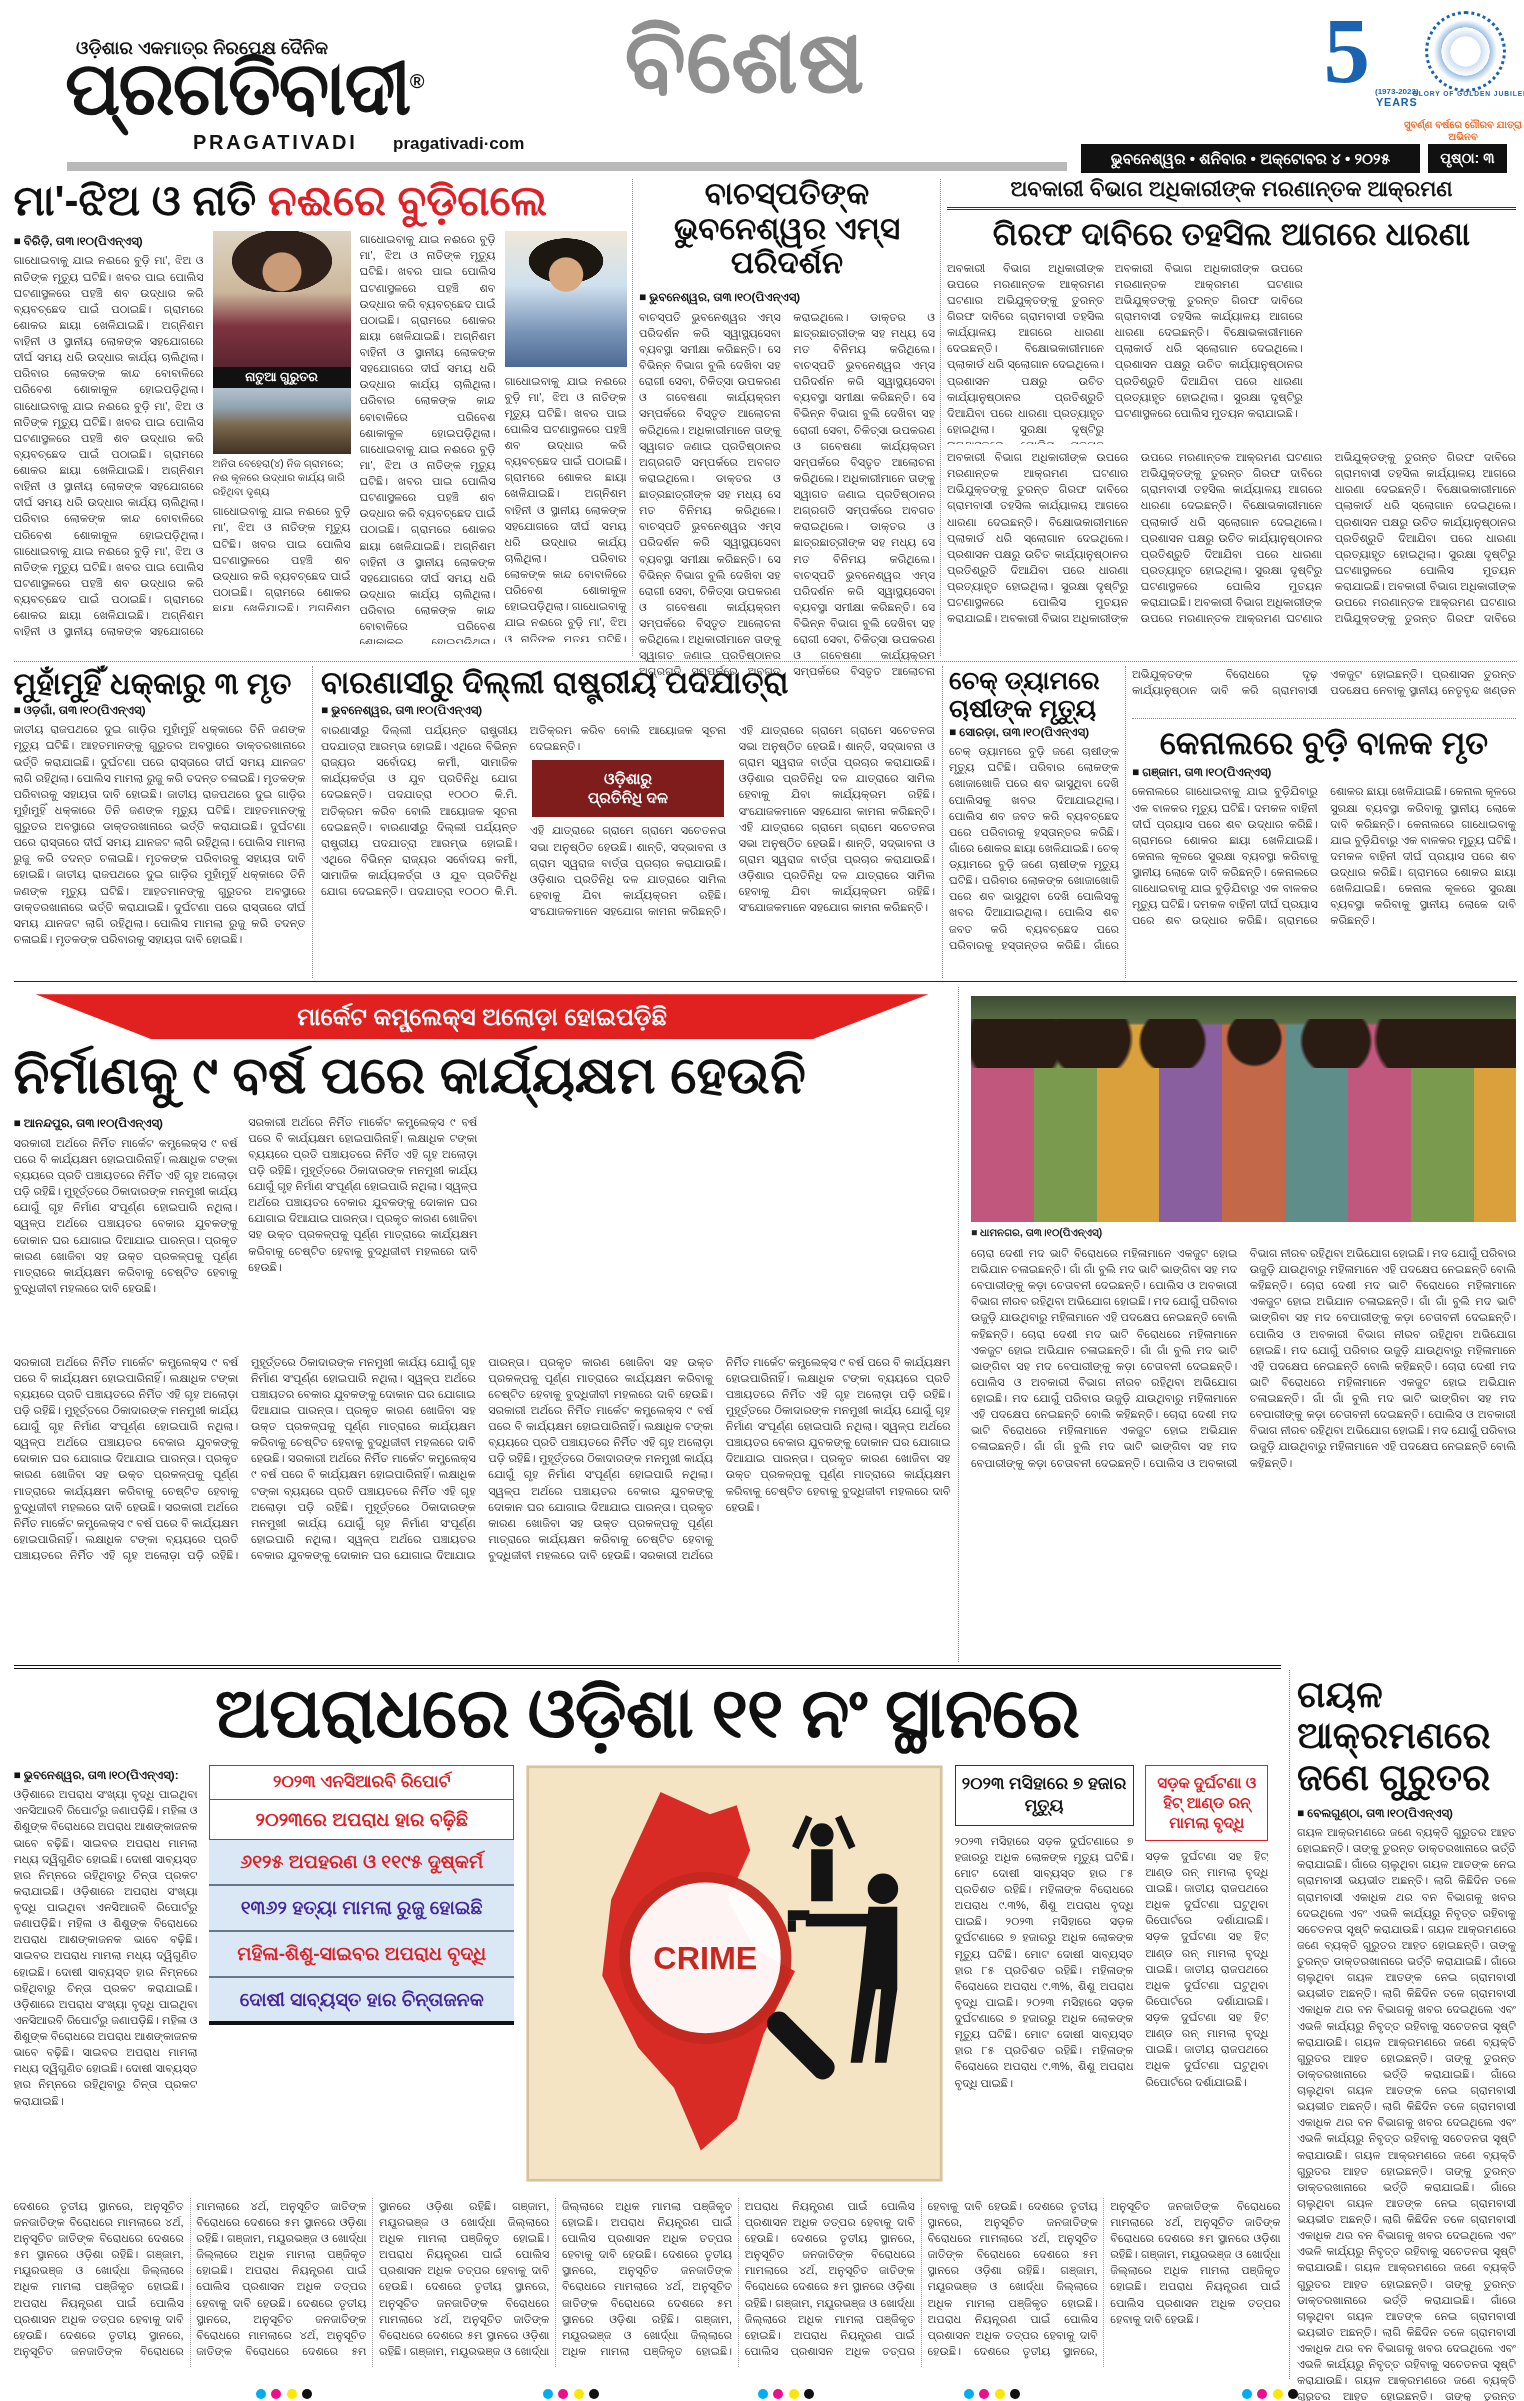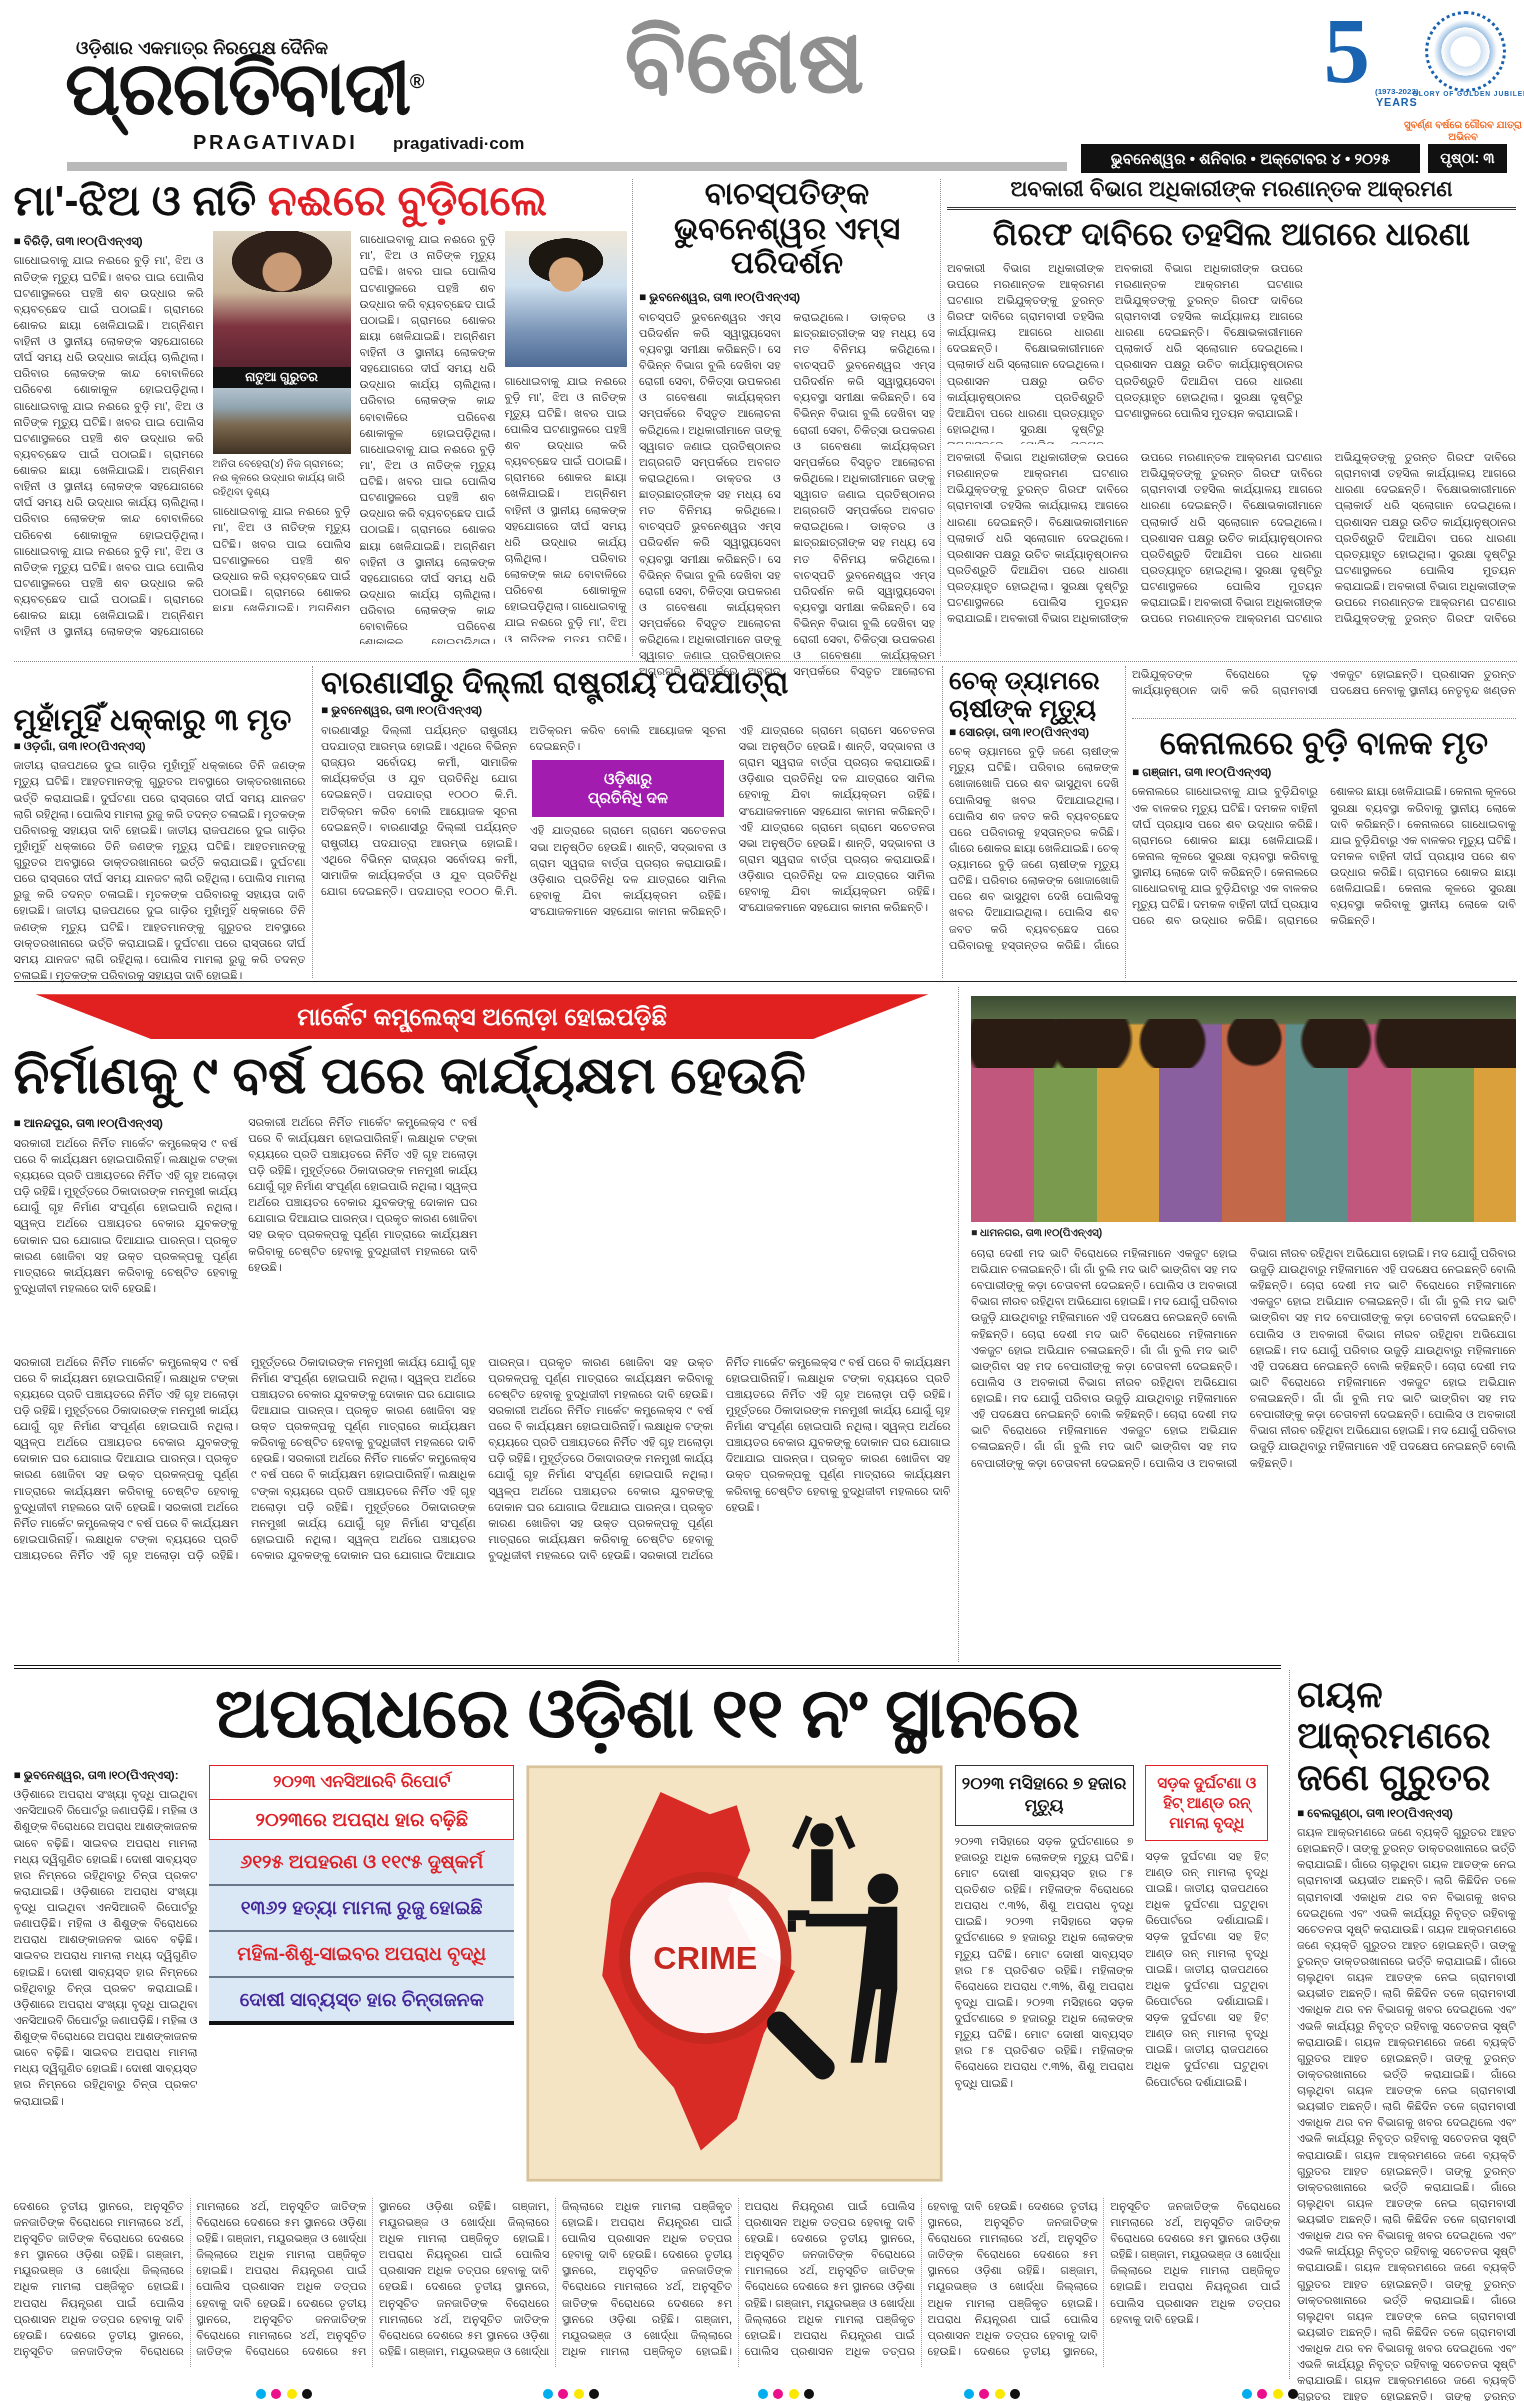--- a/index.html
+++ b/index.html
@@ -46,21 +46,21 @@
   .ph-women .heads{position:absolute;left:0;top:10%;width:100%;height:22%;
      background:radial-gradient(circle at 8% 45%, #2a1c13 9%, transparent 10%),
                 radial-gradient(circle at 22% 40%, #2a1c13 9%, transparent 10%),
                 radial-gradient(circle at 37% 46%, #2a1c13 9%, transparent 10%),
                 radial-gradient(circle at 52% 40%, #2a1c13 9%, transparent 10%),
                 radial-gradient(circle at 67% 45%, #2a1c13 9%, transparent 10%),
                 radial-gradient(circle at 82% 41%, #2a1c13 9%, transparent 10%),
                 radial-gradient(circle at 94% 46%, #2a1c13 9%, transparent 10%);}
   .ribbon{background:#e0211f;color:#fff;font-weight:bold;text-align:center;
      clip-path:polygon(0 0,100% 0,87% 100%,13% 100%);}
-  .bluebox{background:#a21caf;color:#fff;font-weight:bold;text-align:center;font-size:15.2px;
+  .bluebox{background:#7f1d1d;color:#fff;font-weight:bold;text-align:center;font-size:15.2px;
      line-height:1.3;padding:9px 5.4px;margin:5.4px 1.8px;break-inside:avoid;}
   .kicker{font-weight:bold;text-align:center;border-bottom:3.6px double #333;padding-bottom:4.5px;}
   .ncrb-title{border:1.8px solid #df2026;color:#df2026;font-weight:bold;text-align:center;
      font-size:17px;padding:6.3px 3.6px;background:#fff;}
   .ncrb-row0{border:1.8px solid #df2026;border-top:none;color:#df2026;font-weight:bold;text-align:center;
      font-size:19px;line-height:1.25;padding:8px 3.6px;background:#fff;}
   .ncrb-panel{background:#d9e8f4;border-bottom:4.5px solid #111;}
   .ncrb-row{font-weight:bold;text-align:center;font-size:19px;line-height:1.25;padding:10px 5.4px;
      border-top:2.7px double #66788a;}
   .subbox{border:0.9px solid #333;font-weight:bold;text-align:center;padding:7.2px 4.5px;line-height:1.3;}
@@ -144,21 +144,21 @@
       <div class="body-text" style="width:157px;height:184px;">ଅବକାରୀ ବିଭାଗ ଅଧିକାରୀଙ୍କ ଉପରେ ମରଣାନ୍ତକ ଆକ୍ରମଣ ଘଟଣାର ଅଭିଯୁକ୍ତଙ୍କୁ ତୁରନ୍ତ ଗିରଫ ଦାବିରେ ଗ୍ରାମବାସୀ ତହସିଲ କାର୍ଯ୍ୟାଳୟ ଆଗରେ ଧାରଣା ଦେଇଛନ୍ତି। ବିକ୍ଷୋଭକାରୀମାନେ ପ୍ଲାକାର୍ଡ ଧରି ସ୍ଲୋଗାନ ଦେଇଥିଲେ। ପ୍ରଶାସନ ପକ୍ଷରୁ ଉଚିତ କାର୍ଯ୍ୟାନୁଷ୍ଠାନର ପ୍ରତିଶ୍ରୁତି ଦିଆଯିବା ପରେ ଧାରଣା ପ୍ରତ୍ୟାହୃତ ହୋଇଥିଲା। ସୁରକ୍ଷା ଦୃଷ୍ଟିରୁ ଘଟଣାସ୍ଥଳରେ ପୋଲିସ ମୁତୟନ କରାଯାଇଛି।</div>
       <div class="body-text" style="width:188px;height:184px;">ଅବକାରୀ ବିଭାଗ ଅଧିକାରୀଙ୍କ ଉପରେ ମରଣାନ୍ତକ ଆକ୍ରମଣ ଘଟଣାର ଅଭିଯୁକ୍ତଙ୍କୁ ତୁରନ୍ତ ଗିରଫ ଦାବିରେ ଗ୍ରାମବାସୀ ତହସିଲ କାର୍ଯ୍ୟାଳୟ ଆଗରେ ଧାରଣା ଦେଇଛନ୍ତି। ବିକ୍ଷୋଭକାରୀମାନେ ପ୍ଲାକାର୍ଡ ଧରି ସ୍ଲୋଗାନ ଦେଇଥିଲେ। ପ୍ରଶାସନ ପକ୍ଷରୁ ଉଚିତ କାର୍ଯ୍ୟାନୁଷ୍ଠାନର ପ୍ରତିଶ୍ରୁତି ଦିଆଯିବା ପରେ ଧାରଣା ପ୍ରତ୍ୟାହୃତ ହୋଇଥିଲା। ସୁରକ୍ଷା ଦୃଷ୍ଟିରୁ ଘଟଣାସ୍ଥଳରେ ପୋଲିସ ମୁତୟନ କରାଯାଇଛି।</div>
     </div>
     <div class="body-text cols3" style="height:193px;margin-top:5.4px;">ଅବକାରୀ ବିଭାଗ ଅଧିକାରୀଙ୍କ ଉପରେ ମରଣାନ୍ତକ ଆକ୍ରମଣ ଘଟଣାର ଅଭିଯୁକ୍ତଙ୍କୁ ତୁରନ୍ତ ଗିରଫ ଦାବିରେ ଗ୍ରାମବାସୀ ତହସିଲ କାର୍ଯ୍ୟାଳୟ ଆଗରେ ଧାରଣା ଦେଇଛନ୍ତି। ବିକ୍ଷୋଭକାରୀମାନେ ପ୍ଲାକାର୍ଡ ଧରି ସ୍ଲୋଗାନ ଦେଇଥିଲେ। ପ୍ରଶାସନ ପକ୍ଷରୁ ଉଚିତ କାର୍ଯ୍ୟାନୁଷ୍ଠାନର ପ୍ରତିଶ୍ରୁତି ଦିଆଯିବା ପରେ ଧାରଣା ପ୍ରତ୍ୟାହୃତ ହୋଇଥିଲା। ସୁରକ୍ଷା ଦୃଷ୍ଟିରୁ ଘଟଣାସ୍ଥଳରେ ପୋଲିସ ମୁତୟନ କରାଯାଇଛି। ଅବକାରୀ ବିଭାଗ ଅଧିକାରୀଙ୍କ ଉପରେ ମରଣାନ୍ତକ ଆକ୍ରମଣ ଘଟଣାର ଅଭିଯୁକ୍ତଙ୍କୁ ତୁରନ୍ତ ଗିରଫ ଦାବିରେ ଗ୍ରାମବାସୀ ତହସିଲ କାର୍ଯ୍ୟାଳୟ ଆଗରେ ଧାରଣା ଦେଇଛନ୍ତି। ବିକ୍ଷୋଭକାରୀମାନେ ପ୍ଲାକାର୍ଡ ଧରି ସ୍ଲୋଗାନ ଦେଇଥିଲେ। ପ୍ରଶାସନ ପକ୍ଷରୁ ଉଚିତ କାର୍ଯ୍ୟାନୁଷ୍ଠାନର ପ୍ରତିଶ୍ରୁତି ଦିଆଯିବା ପରେ ଧାରଣା ପ୍ରତ୍ୟାହୃତ ହୋଇଥିଲା। ସୁରକ୍ଷା ଦୃଷ୍ଟିରୁ ଘଟଣାସ୍ଥଳରେ ପୋଲିସ ମୁତୟନ କରାଯାଇଛି। ଅବକାରୀ ବିଭାଗ ଅଧିକାରୀଙ୍କ ଉପରେ ମରଣାନ୍ତକ ଆକ୍ରମଣ ଘଟଣାର ଅଭିଯୁକ୍ତଙ୍କୁ ତୁରନ୍ତ ଗିରଫ ଦାବିରେ ଗ୍ରାମବାସୀ ତହସିଲ କାର୍ଯ୍ୟାଳୟ ଆଗରେ ଧାରଣା ଦେଇଛନ୍ତି। ବିକ୍ଷୋଭକାରୀମାନେ ପ୍ଲାକାର୍ଡ ଧରି ସ୍ଲୋଗାନ ଦେଇଥିଲେ। ପ୍ରଶାସନ ପକ୍ଷରୁ ଉଚିତ କାର୍ଯ୍ୟାନୁଷ୍ଠାନର ପ୍ରତିଶ୍ରୁତି ଦିଆଯିବା ପରେ ଧାରଣା ପ୍ରତ୍ୟାହୃତ ହୋଇଥିଲା। ସୁରକ୍ଷା ଦୃଷ୍ଟିରୁ ଘଟଣାସ୍ଥଳରେ ପୋଲିସ ମୁତୟନ କରାଯାଇଛି। ଅବକାରୀ ବିଭାଗ ଅଧିକାରୀଙ୍କ ଉପରେ ମରଣାନ୍ତକ ଆକ୍ରମଣ ଘଟଣାର ଅଭିଯୁକ୍ତଙ୍କୁ ତୁରନ୍ତ ଗିରଫ ଦାବିରେ ଗ୍ରାମବାସୀ ତହସିଲ କାର୍ଯ୍ୟାଳୟ ଆଗରେ ଧାରଣା ଦେଇଛନ୍ତି। ବିକ୍ଷୋଭକାରୀମାନେ ପ୍ଲାକାର୍ଡ ଧରି ସ୍ଲୋଗାନ ଦେଇଥିଲେ। ପ୍ରଶାସନ ପକ୍ଷରୁ ଉଚିତ କାର୍ଯ୍ୟାନୁଷ୍ଠାନର ପ୍ରତିଶ୍ରୁତି ଦିଆଯିବା ପରେ ଧାରଣା ପ୍ରତ୍ୟାହୃତ ହୋଇଥିଲା। ସୁରକ୍ଷା ଦୃଷ୍ଟିରୁ ଘଟଣାସ୍ଥଳରେ ପୋଲିସ ମୁତୟନ କରାଯାଇଛି।</div>
   </div>
 
   <div class="vsep" style="left:312px;top:666px;height:312px;"></div>
   <div class="vsep" style="left:942px;top:666px;height:312px;"></div>
   <div class="vsep" style="left:1125px;top:666px;height:312px;"></div>
 
-  <div class="abs" style="left:13.5px;top:666px;width:292px;margin-top:36px;">
+  <div class="abs" style="left:13.5px;top:666px;width:292px;">
     <div class="hl" style="font-size:30.5px;">ମୁହାଁମୁହିଁ ଧକ୍କାରୁ ୩ ମୃତ</div>
     <div class="byline">■ ଓଡ଼ଗାଁ, ତା୩।୧୦(ପିଏନ୍ଏସ୍)</div>
     <div class="body-text" style="height:242px;">ଜାତୀୟ ରାଜପଥରେ ଦୁଇ ଗାଡ଼ିର ମୁହାଁମୁହିଁ ଧକ୍କାରେ ତିନି ଜଣଙ୍କ ମୃତ୍ୟୁ ଘଟିଛି। ଆହତମାନଙ୍କୁ ଗୁରୁତର ଅବସ୍ଥାରେ ଡାକ୍ତରଖାନାରେ ଭର୍ତ୍ତି କରାଯାଇଛି। ଦୁର୍ଘଟଣା ପରେ ରାସ୍ତାରେ ଦୀର୍ଘ ସମୟ ଯାନଜଟ ଲାଗି ରହିଥିଲା। ପୋଲିସ ମାମଲା ରୁଜୁ କରି ତଦନ୍ତ ଚଳାଇଛି। ମୃତକଙ୍କ ପରିବାରକୁ ସହାୟତା ଦାବି ହୋଇଛି। ଜାତୀୟ ରାଜପଥରେ ଦୁଇ ଗାଡ଼ିର ମୁହାଁମୁହିଁ ଧକ୍କାରେ ତିନି ଜଣଙ୍କ ମୃତ୍ୟୁ ଘଟିଛି। ଆହତମାନଙ୍କୁ ଗୁରୁତର ଅବସ୍ଥାରେ ଡାକ୍ତରଖାନାରେ ଭର୍ତ୍ତି କରାଯାଇଛି। ଦୁର୍ଘଟଣା ପରେ ରାସ୍ତାରେ ଦୀର୍ଘ ସମୟ ଯାନଜଟ ଲାଗି ରହିଥିଲା। ପୋଲିସ ମାମଲା ରୁଜୁ କରି ତଦନ୍ତ ଚଳାଇଛି। ମୃତକଙ୍କ ପରିବାରକୁ ସହାୟତା ଦାବି ହୋଇଛି। ଜାତୀୟ ରାଜପଥରେ ଦୁଇ ଗାଡ଼ିର ମୁହାଁମୁହିଁ ଧକ୍କାରେ ତିନି ଜଣଙ୍କ ମୃତ୍ୟୁ ଘଟିଛି। ଆହତମାନଙ୍କୁ ଗୁରୁତର ଅବସ୍ଥାରେ ଡାକ୍ତରଖାନାରେ ଭର୍ତ୍ତି କରାଯାଇଛି। ଦୁର୍ଘଟଣା ପରେ ରାସ୍ତାରେ ଦୀର୍ଘ ସମୟ ଯାନଜଟ ଲାଗି ରହିଥିଲା। ପୋଲିସ ମାମଲା ରୁଜୁ କରି ତଦନ୍ତ ଚଳାଇଛି। ମୃତକଙ୍କ ପରିବାରକୁ ସହାୟତା ଦାବି ହୋଇଛି।</div>
   </div>
 
   <div class="abs" style="left:321px;top:666px;width:614px;">
     <div class="hl" style="font-size:31px;">ବାରଣାସୀରୁ ଦିଲ୍ଲୀ ରାଷ୍ଟ୍ରୀୟ ପଦଯାତ୍ରା</div>
     <div class="byline">■ ଭୁବନେଶ୍ୱର, ତା୩।୧୦(ପିଏନ୍ଏସ୍)</div>
     <div class="body-text cols3" style="height:249px;">
       <span>ବାରଣାସୀରୁ ଦିଲ୍ଲୀ ପର୍ଯ୍ୟନ୍ତ ରାଷ୍ଟ୍ରୀୟ ପଦଯାତ୍ରା ଆରମ୍ଭ ହୋଇଛି। ଏଥିରେ ବିଭିନ୍ନ ରାଜ୍ୟର ସର୍ବୋଦୟ କର୍ମୀ, ସାମାଜିକ କାର୍ଯ୍ୟକର୍ତ୍ତା ଓ ଯୁବ ପ୍ରତିନିଧି ଯୋଗ ଦେଇଛନ୍ତି। ପଦଯାତ୍ରା ୧୦୦୦ କି.ମି. ଅତିକ୍ରମ କରିବ ବୋଲି ଆୟୋଜକ ସୂଚନା ଦେଇଛନ୍ତି। ବାରଣାସୀରୁ ଦିଲ୍ଲୀ ପର୍ଯ୍ୟନ୍ତ ରାଷ୍ଟ୍ରୀୟ ପଦଯାତ୍ରା ଆରମ୍ଭ ହୋଇଛି। ଏଥିରେ ବିଭିନ୍ନ ରାଜ୍ୟର ସର୍ବୋଦୟ କର୍ମୀ, ସାମାଜିକ କାର୍ଯ୍ୟକର୍ତ୍ତା ଓ ଯୁବ ପ୍ରତିନିଧି ଯୋଗ ଦେଇଛନ୍ତି। ପଦଯାତ୍ରା ୧୦୦୦ କି.ମି. ଅତିକ୍ରମ କରିବ ବୋଲି ଆୟୋଜକ ସୂଚନା ଦେଇଛନ୍ତି।</span>

